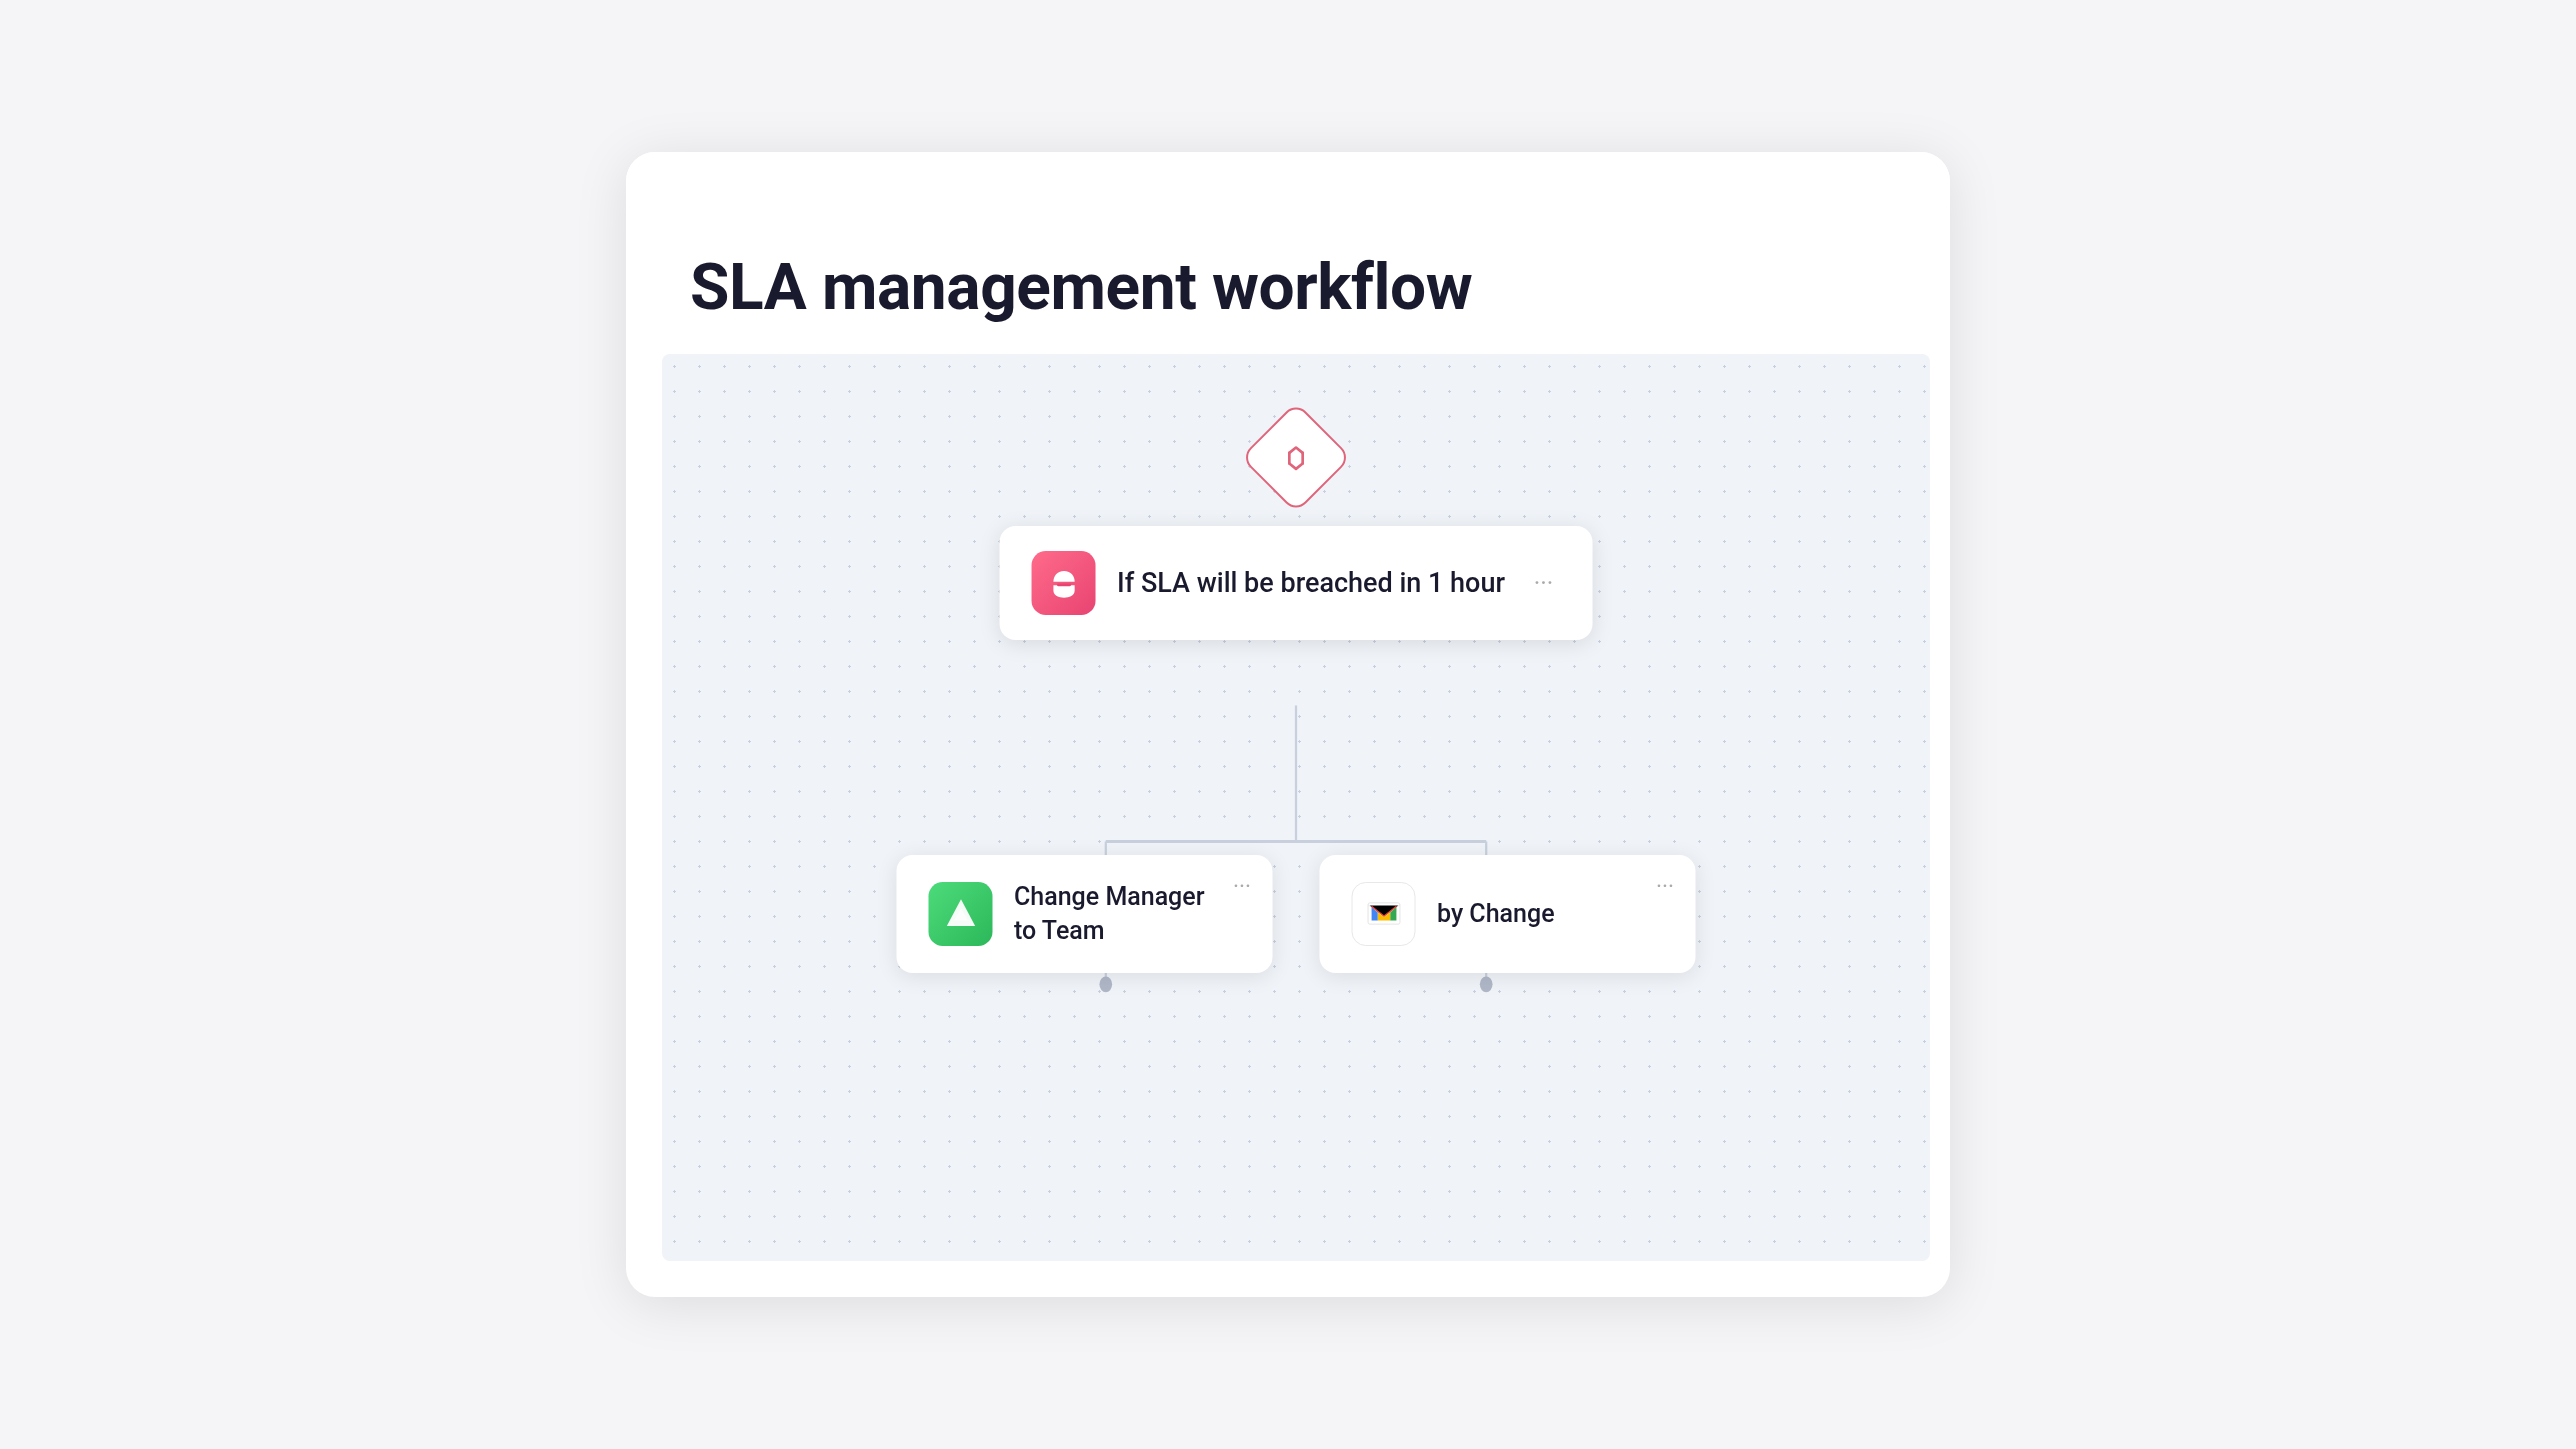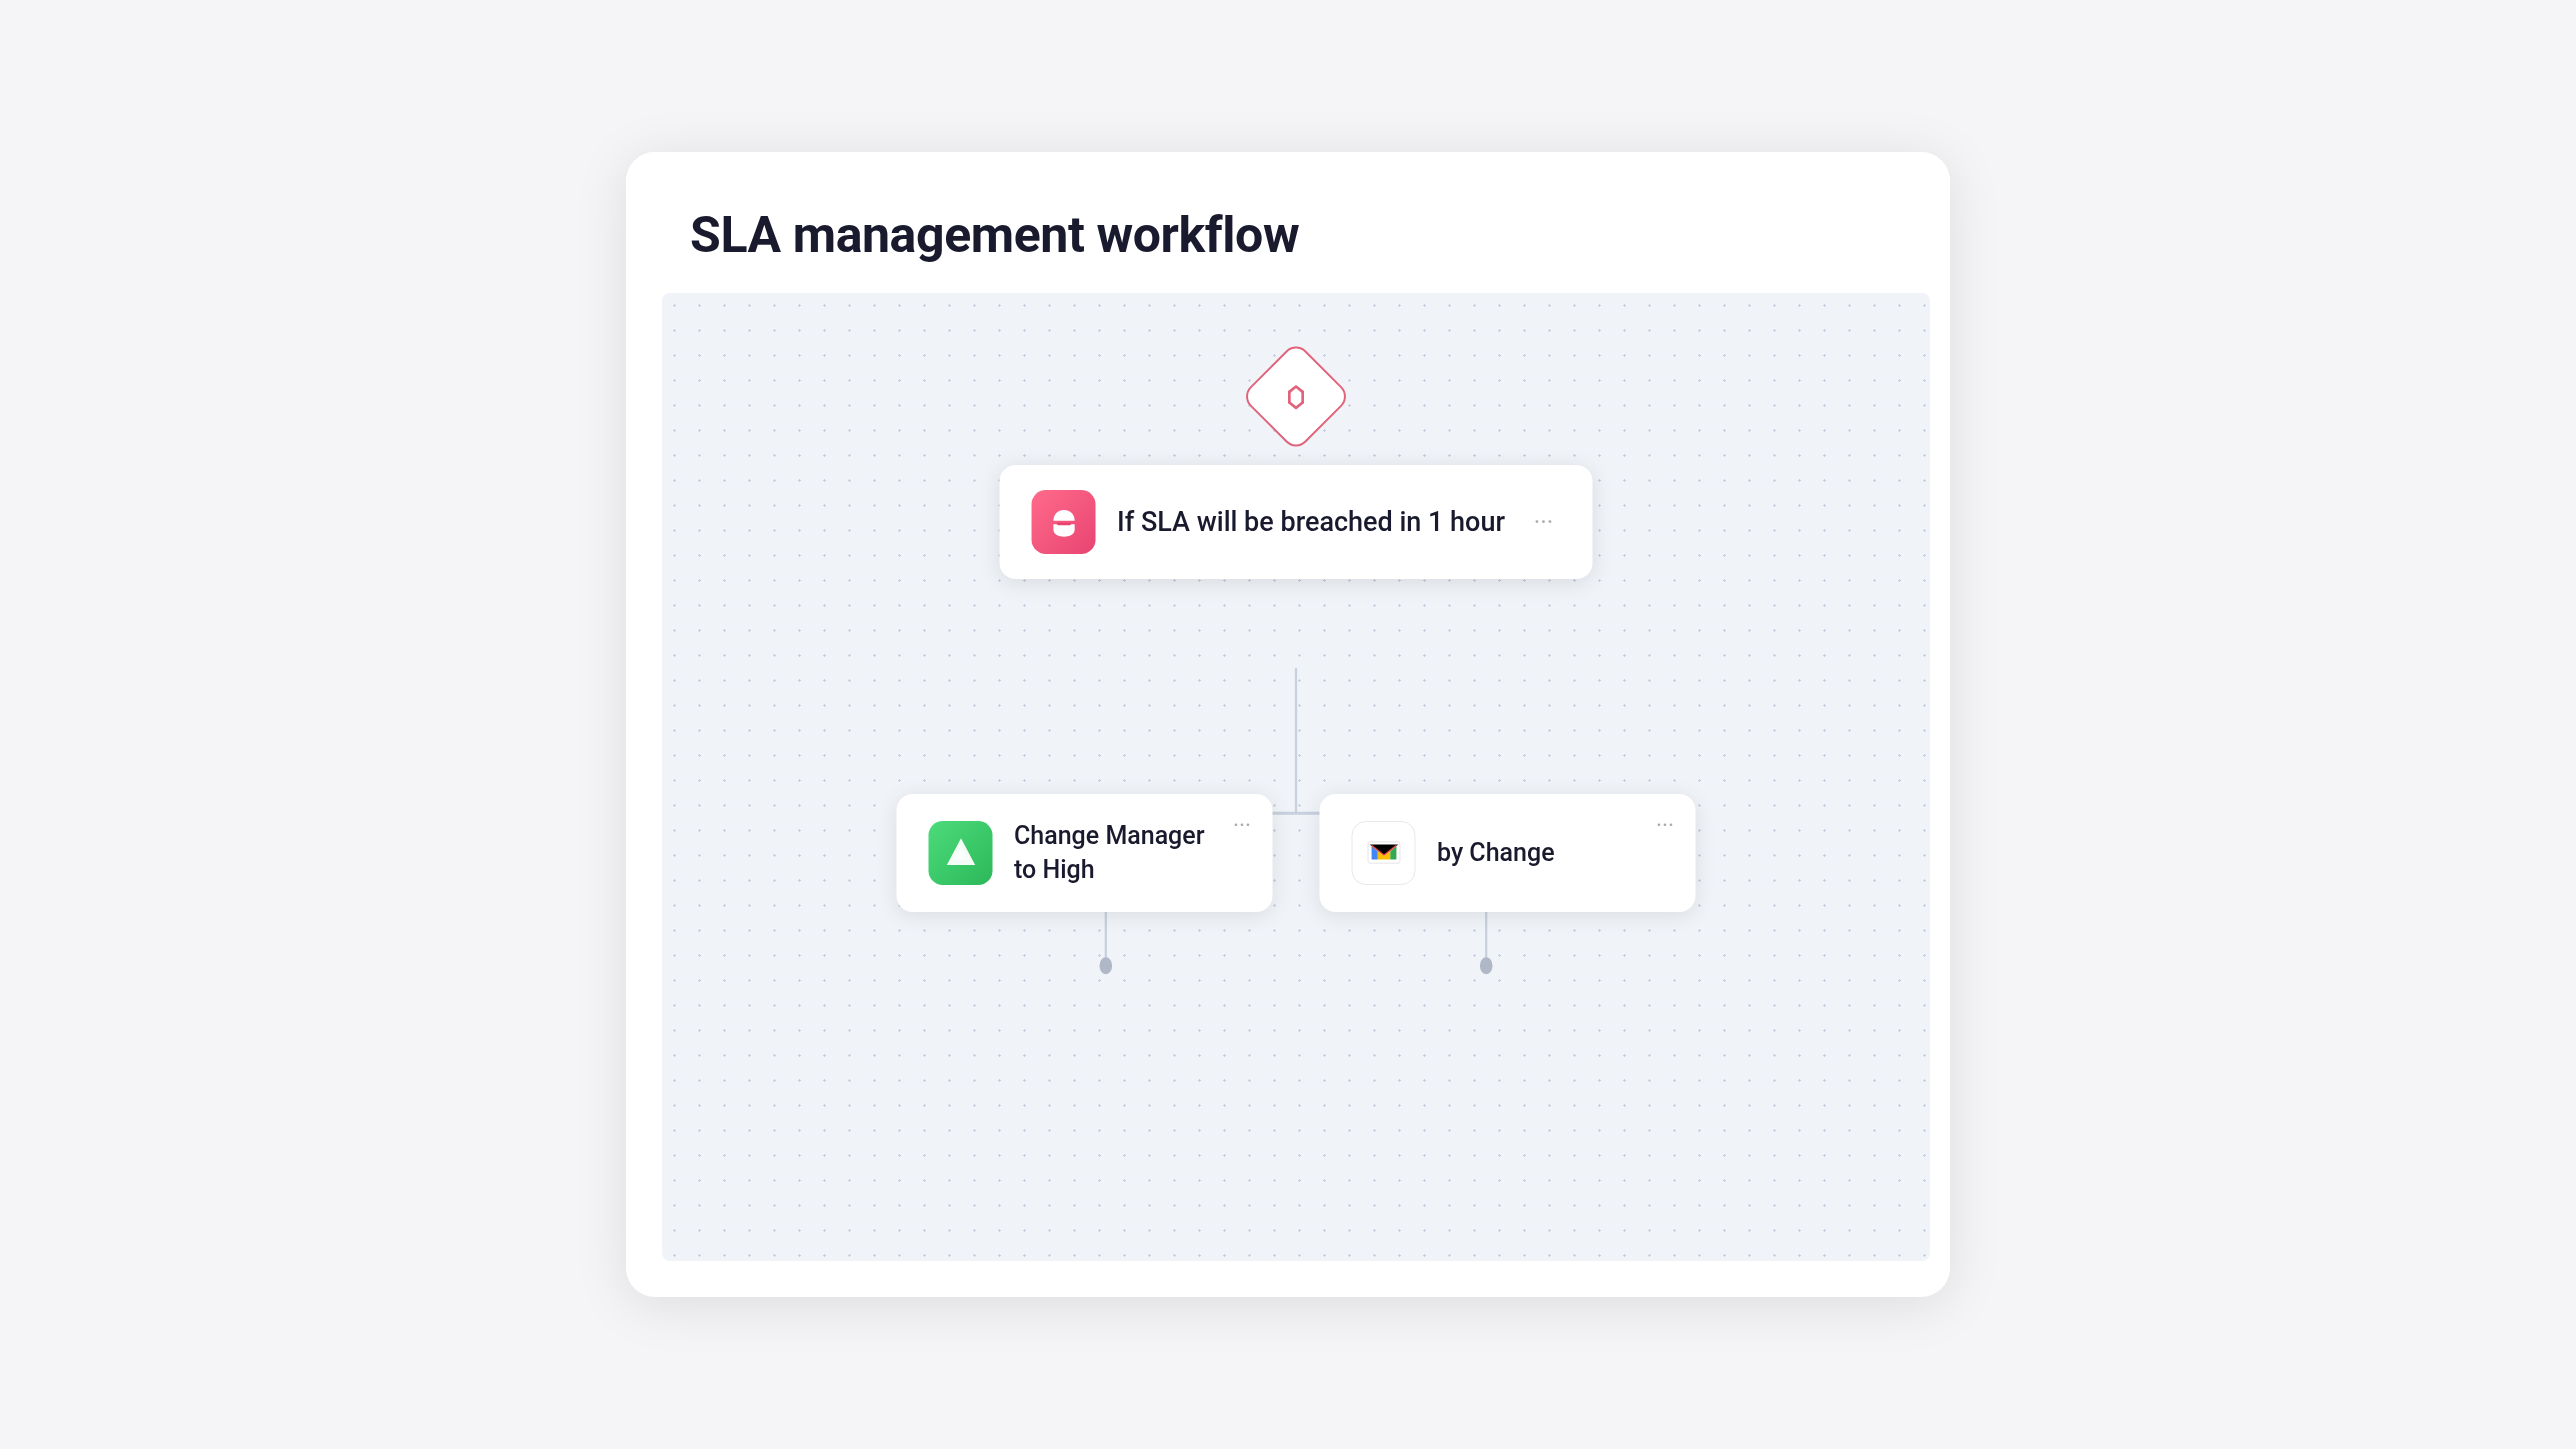--- a/index.html
+++ b/index.html
@@ -32,24 +32,25 @@
       position: relative;
     }
 
     .card-header {
       padding: 54px 64px 29px 64px;
       background: #fff;
       z-index: 2;
     }
 
     .page-title {
-      font-size: 50px;
+      font-size: 64px;
       font-weight: 700;
       color: #1a1a2e;
       letter-spacing: -0.4px;
+      margin-top: 44px;
     }
 
     .workflow-canvas {
       flex: 1;
       background: #f0f3f8;
       background-image: radial-gradient(circle, #c8cfe0 1.3px, transparent 1.3px);
       background-size: 25px 25px;
       margin: 0 20px 36px 36px;
       border-radius: 8px;
       position: relative;
@@ -258,21 +259,21 @@
       <div class="action-node">
         <div class="action-node-icon green">
 
           <svg viewBox="0 0 44 44" width="39" height="39" fill="none">
             <polygon points="22,6 38,36 6,36" fill="white" opacity="0.95"></polygon>
             <polygon points="22,16 30,30 14,30" fill="white" opacity="0.6"></polygon>
           </svg>
         </div>
         <div>
           <div class="action-node-text">Change Manager</div>
-          <div class="action-node-text">to High</div>
+          <div class="action-node-text">to Team</div>
         </div>
         <span class="action-node-menu">···</span>
       </div>
 
       <div class="action-node">
         <div class="action-node-icon white">
 
           <svg viewBox="0 0 44 44" width="39" height="39">
 
             <rect x="4" y="10" width="36" height="24" rx="2" fill="white" stroke="#e0e0e0" stroke-width="1"></rect>

